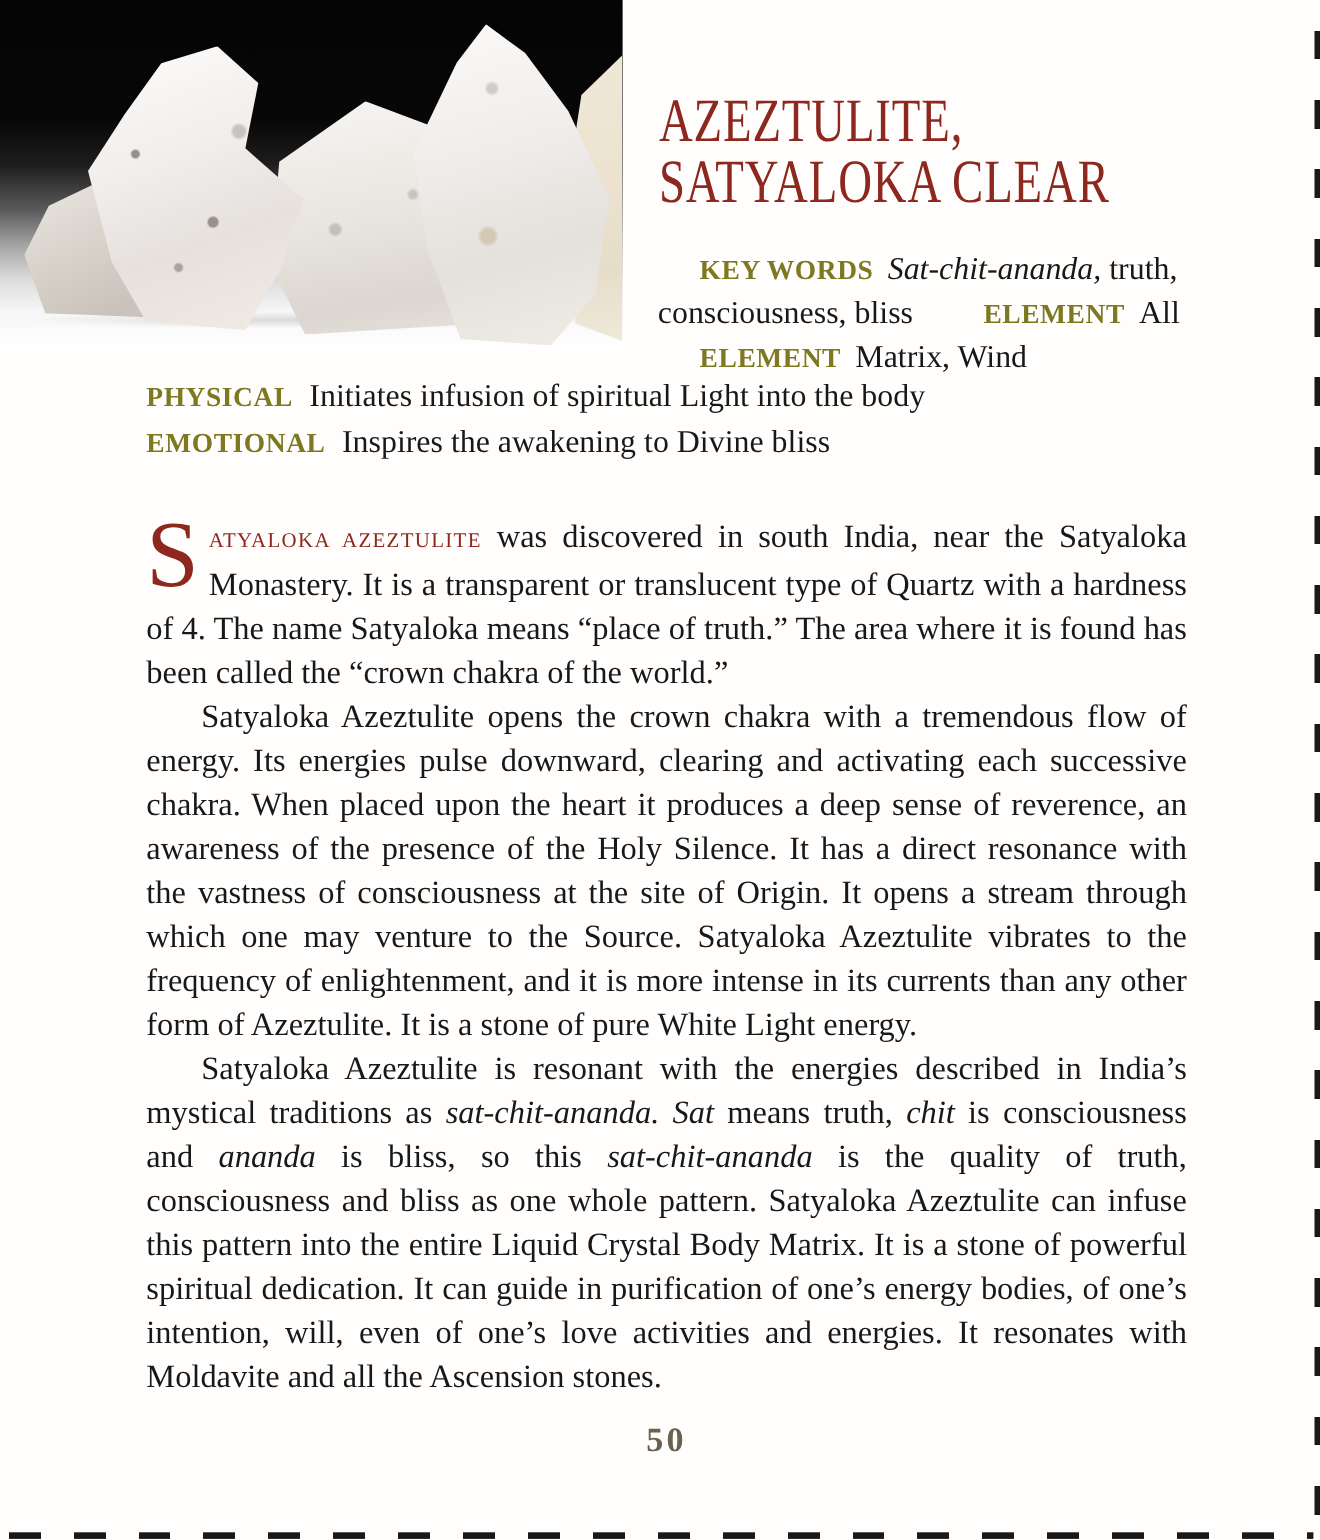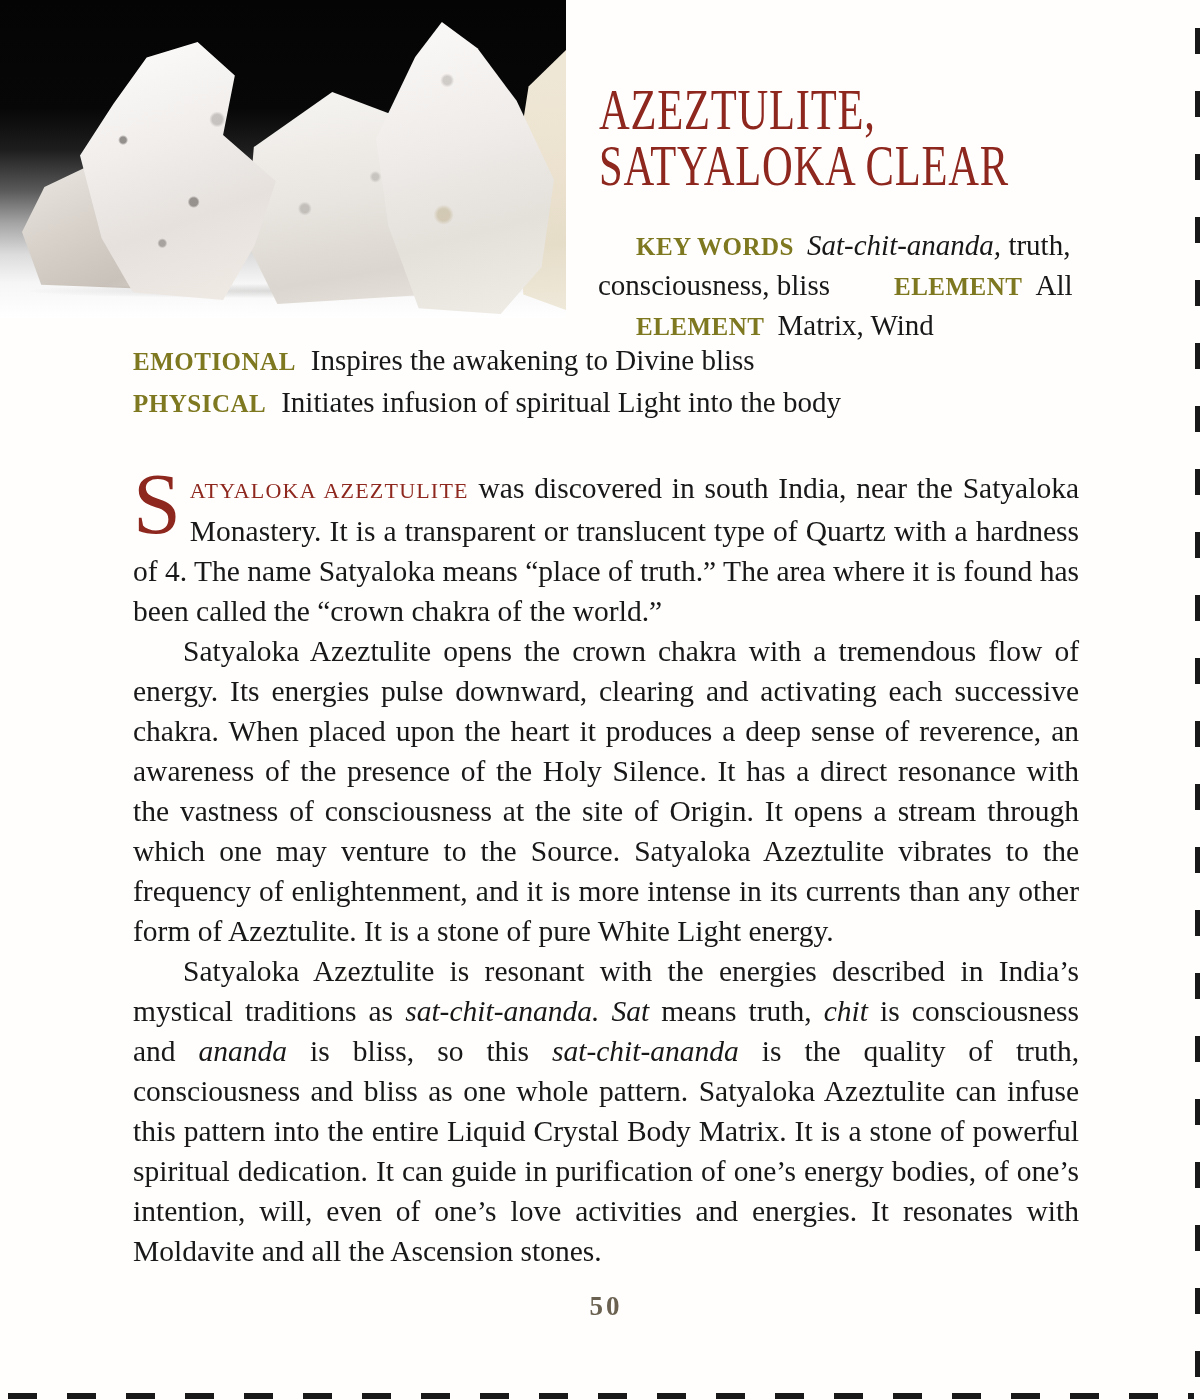--- a/index.html
+++ b/index.html
@@ -74,26 +74,26 @@
   .plabel { color:var(--olive,#7e7820); font-weight:bold; font-size:25px; letter-spacing:.5px; margin-right:15px; }
 
   
   .bodytext { position:absolute; left:133px; top:468px; width:946px; font-size:29.5px; line-height:40px; text-align:justify; }
   .bodytext p { margin:0; }
   .bodytext p.indent { text-indent:50px; }
   .dropcap {
     float:left; color:var(--red,#8e271e); font-size:86px; line-height:68px; height:74px;
     padding-right:9px; padding-top:2px;
   }
-  .lead { color:var(--red,#8e271e); font-size:22px; letter-spacing:1.2px; }
+  .lead { color:var(--red,#8e271e); font-size:19px; letter-spacing:1.2px; }
   .seg-i { font-style:italic; }
 
   
   .pagenum-row { position:absolute; left:133px; top:1291px; width:946px; text-align:center; }
-  .pagenum { font-size:27px; font-weight:bold; letter-spacing:3px; color:var(--pagenum,#6a6150);margin-top:44px; }
+  .pagenum { font-size:31px; font-weight:bold; letter-spacing:3px; color:var(--pagenum,#6a6150);margin-top:44px; }
 
   
   .ticks-right {
     position:absolute; right:0; top:28px; width:5px; height:1366px;
     background:repeating-linear-gradient(180deg, var(--tick,#191919) 0 26px, transparent 26px 63px);
   }
   .dashes-bottom {
     position:absolute; left:8px; bottom:1px; width:1186px; height:6px;
     background:repeating-linear-gradient(90deg, var(--tick,#191919) 0 29px, transparent 29px 59px);
   }
@@ -113,22 +113,22 @@
   </div>
 
   <div class="title-block">
     <div class="title-line">AZEZTULITE,</div>
     <div class="title-line">SATYALOKA CLEAR</div>
   </div>
 
   <div class="keywords"><span class="klabel">KEY WORDS</span><span class="kital">Sat-chit-ananda,</span><span> truth, consciousness, bliss</span><span class="kgap"></span><span class="klabel">ELEMENT</span><span>All</span> <span class="klabel">ELEMENT</span><span>Matrix, Wind</span></div>
 
   <div class="properties">
+      <div class="prow"><span class="plabel">PHYSICAL</span><span>Initiates infusion of spiritual Light into the body</span></div>
       <div class="prow"><span class="plabel">EMOTIONAL</span><span>Inspires the awakening to Divine bliss</span></div>
-      <div class="prow"><span class="plabel">PHYSICAL</span><span>Initiates infusion of spiritual Light into the body</span></div>
     </div>
 
   <div class="bodytext">
       <p><span class="dropcap">S</span><span class="lead">ATYALOKA AZEZTULITE</span><span class="seg-r"> was discovered in south India, near the Satyaloka Monastery. It is a transparent or translucent type of Quartz with a hardness of 4. The name Satyaloka means “place of truth.” The area where it is found has been called the “crown chakra of the world.”</span></p>
       <p class="indent"><span class="seg-r">Satyaloka Azeztulite opens the crown chakra with a tremendous flow of energy. Its energies pulse downward, clearing and activating each successive chakra. When placed upon the heart it produces a deep sense of reverence, an awareness of the presence of the Holy Silence. It has a direct resonance with the vastness of consciousness at the site of Origin. It opens a stream through which one may venture to the Source. Satyaloka Azeztulite vibrates to the frequency of enlightenment, and it is more intense in its currents than any other form of Azeztulite. It is a stone of pure White Light energy.</span></p>
       <p class="indent"><span class="seg-r">Satyaloka Azeztulite is resonant with the energies described in India’s mystical traditions as </span><span class="seg-i">sat-chit-ananda. Sat</span><span class="seg-r"> means truth, </span><span class="seg-i">chit</span><span class="seg-r"> is consciousness and </span><span class="seg-i">ananda</span><span class="seg-r"> is bliss, so this </span><span class="seg-i">sat-chit-ananda</span><span class="seg-r"> is the quality of truth, consciousness and bliss as one whole pattern. Satyaloka Azeztulite can infuse this pattern into the entire Liquid Crystal Body Matrix. It is a stone of powerful spiritual dedication. It can guide in purification of one’s energy bodies, of one’s intention, will, even of one’s love activities and energies. It resonates with Moldavite and all the Ascension stones.</span></p>
     </div>
 
   <div class="pagenum-row">
     <span class="pagenum">50</span>

